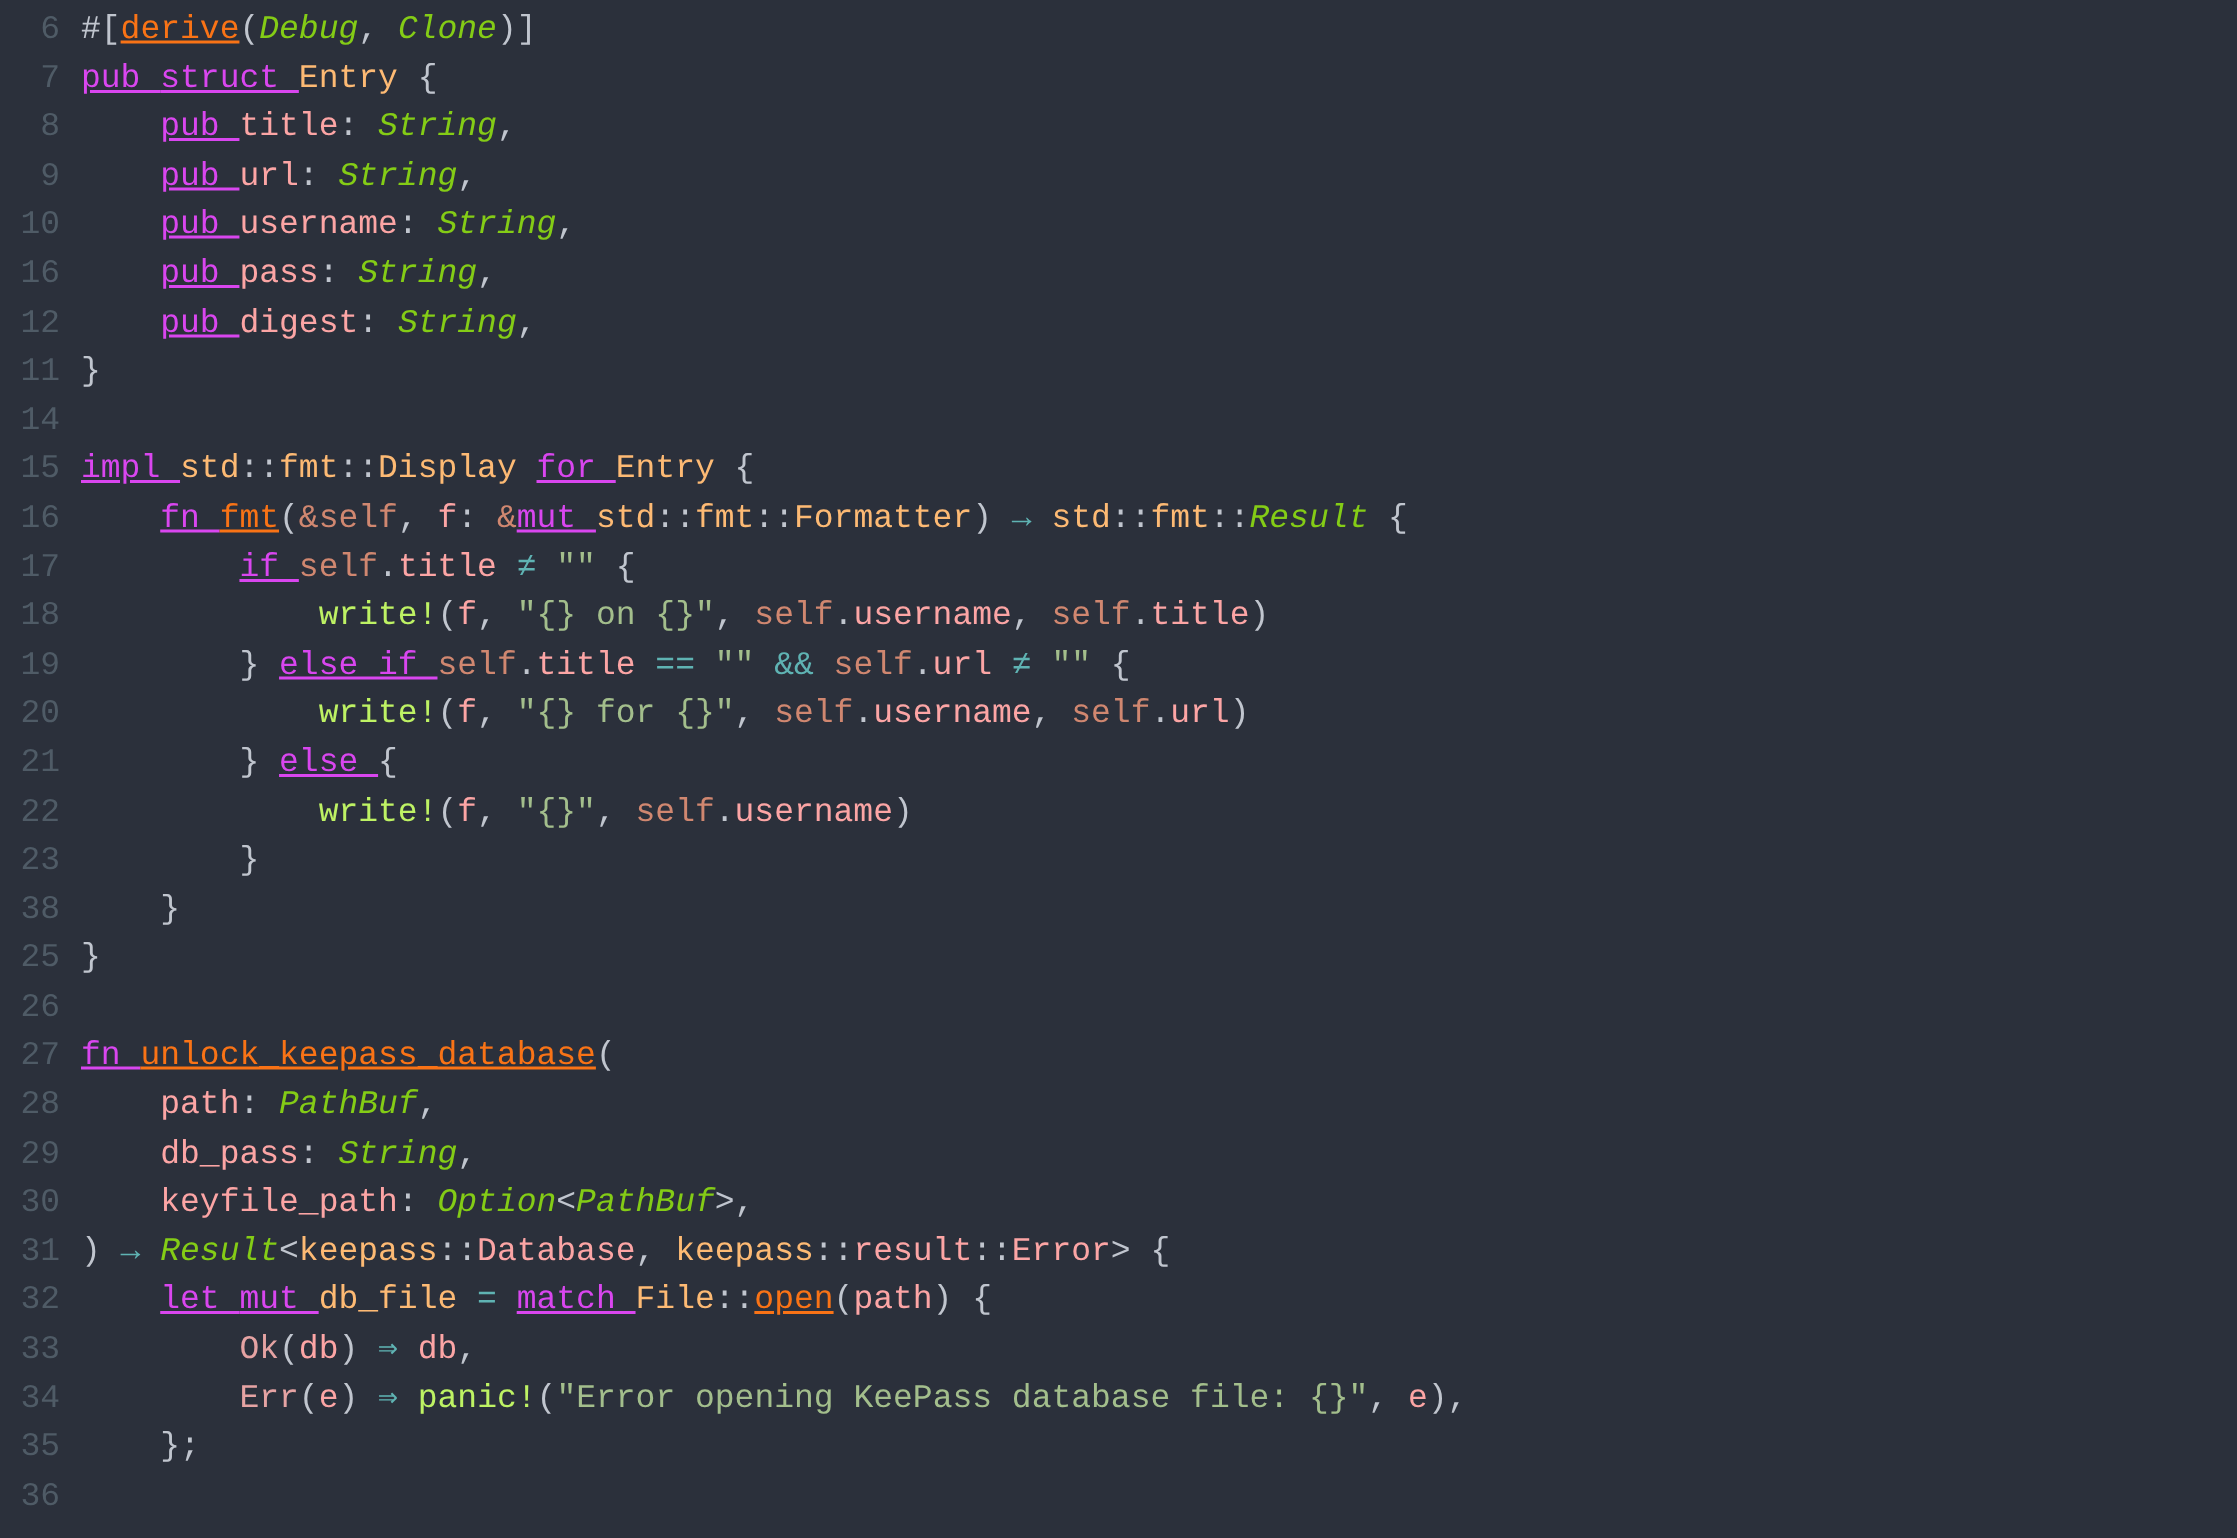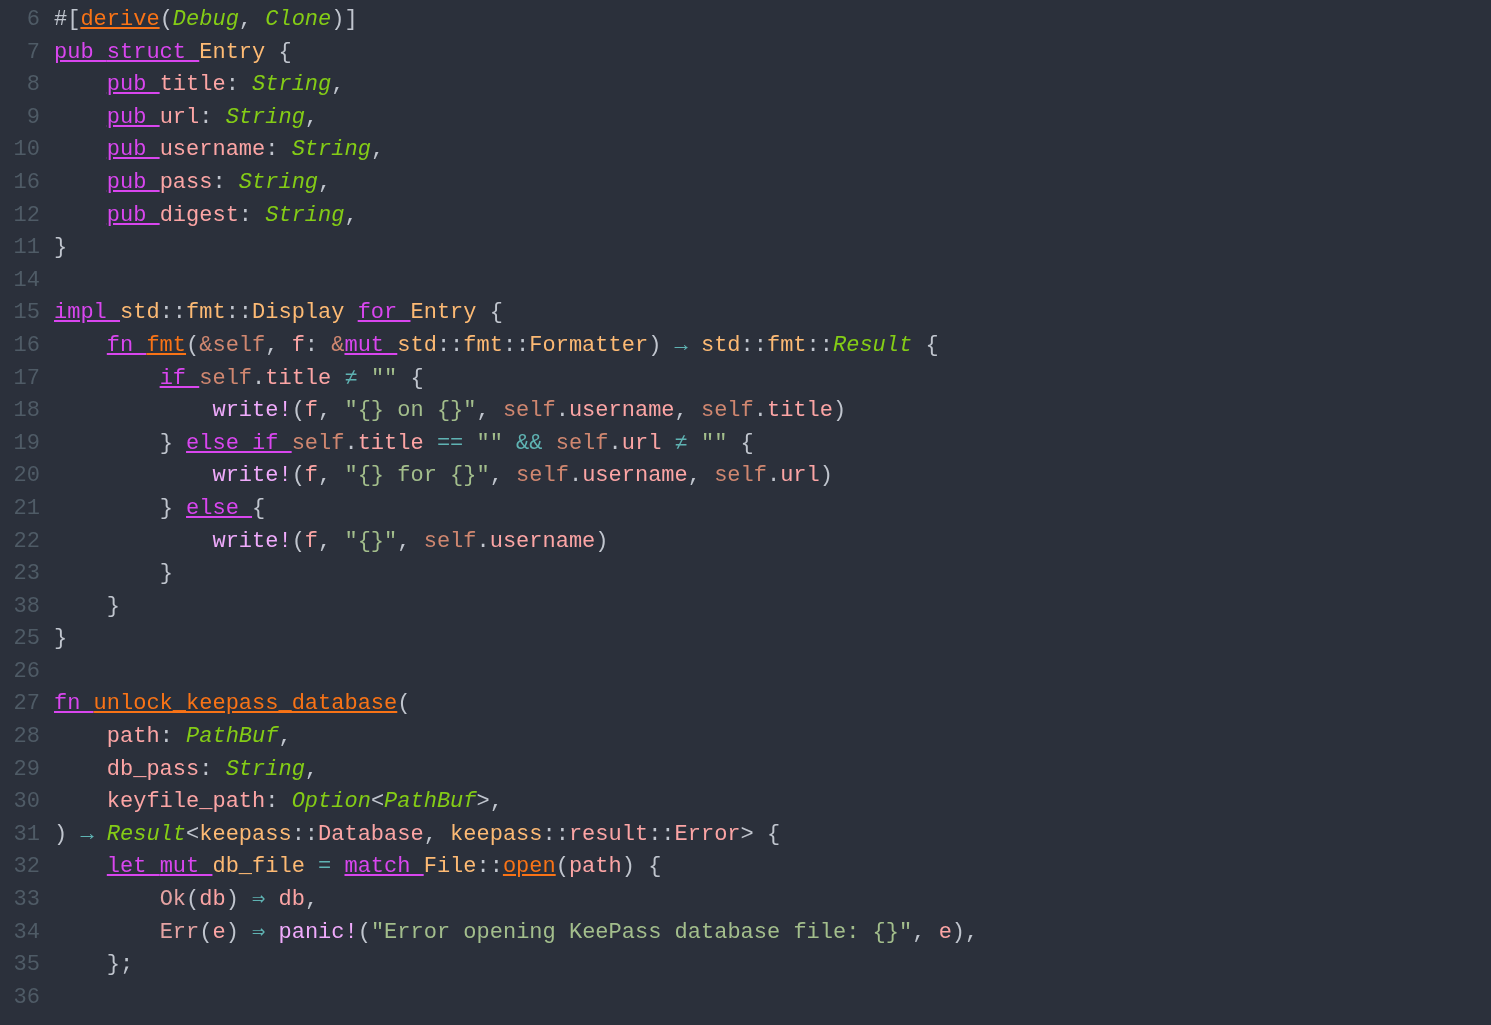--- a/index.html
+++ b/index.html
@@ -31,21 +31,21 @@
     padding-left: 6px;
     padding-top: 4px;
     white-space: pre;
   }
   .code .line { height: 32.6px; display: block; }
 
   
   .kw     { color: #d946ef; text-decoration: underline; }  
   .typ    { color: #84cc16; font-style: italic; }  
   .fnname { color: #f97316; text-decoration: underline; }  
-  .macro  { color: #f0abfc; }  
+  .macro  { color: #bef264; }  
   .opspecial { color: #5fb3b3; } 
   .punct  { color: #c0c5ce; }
   .str    { color: #a3be8c; }  
   .selfkw { color: #d08770; }  
   .ident  { color: #fca5a5; }  
   .plain  { color: #fdba74; }
   .enumv  { color: #e5a3a3; } 
   .arrow  { color: #5fb3b3; }
 </style>
 </head>

